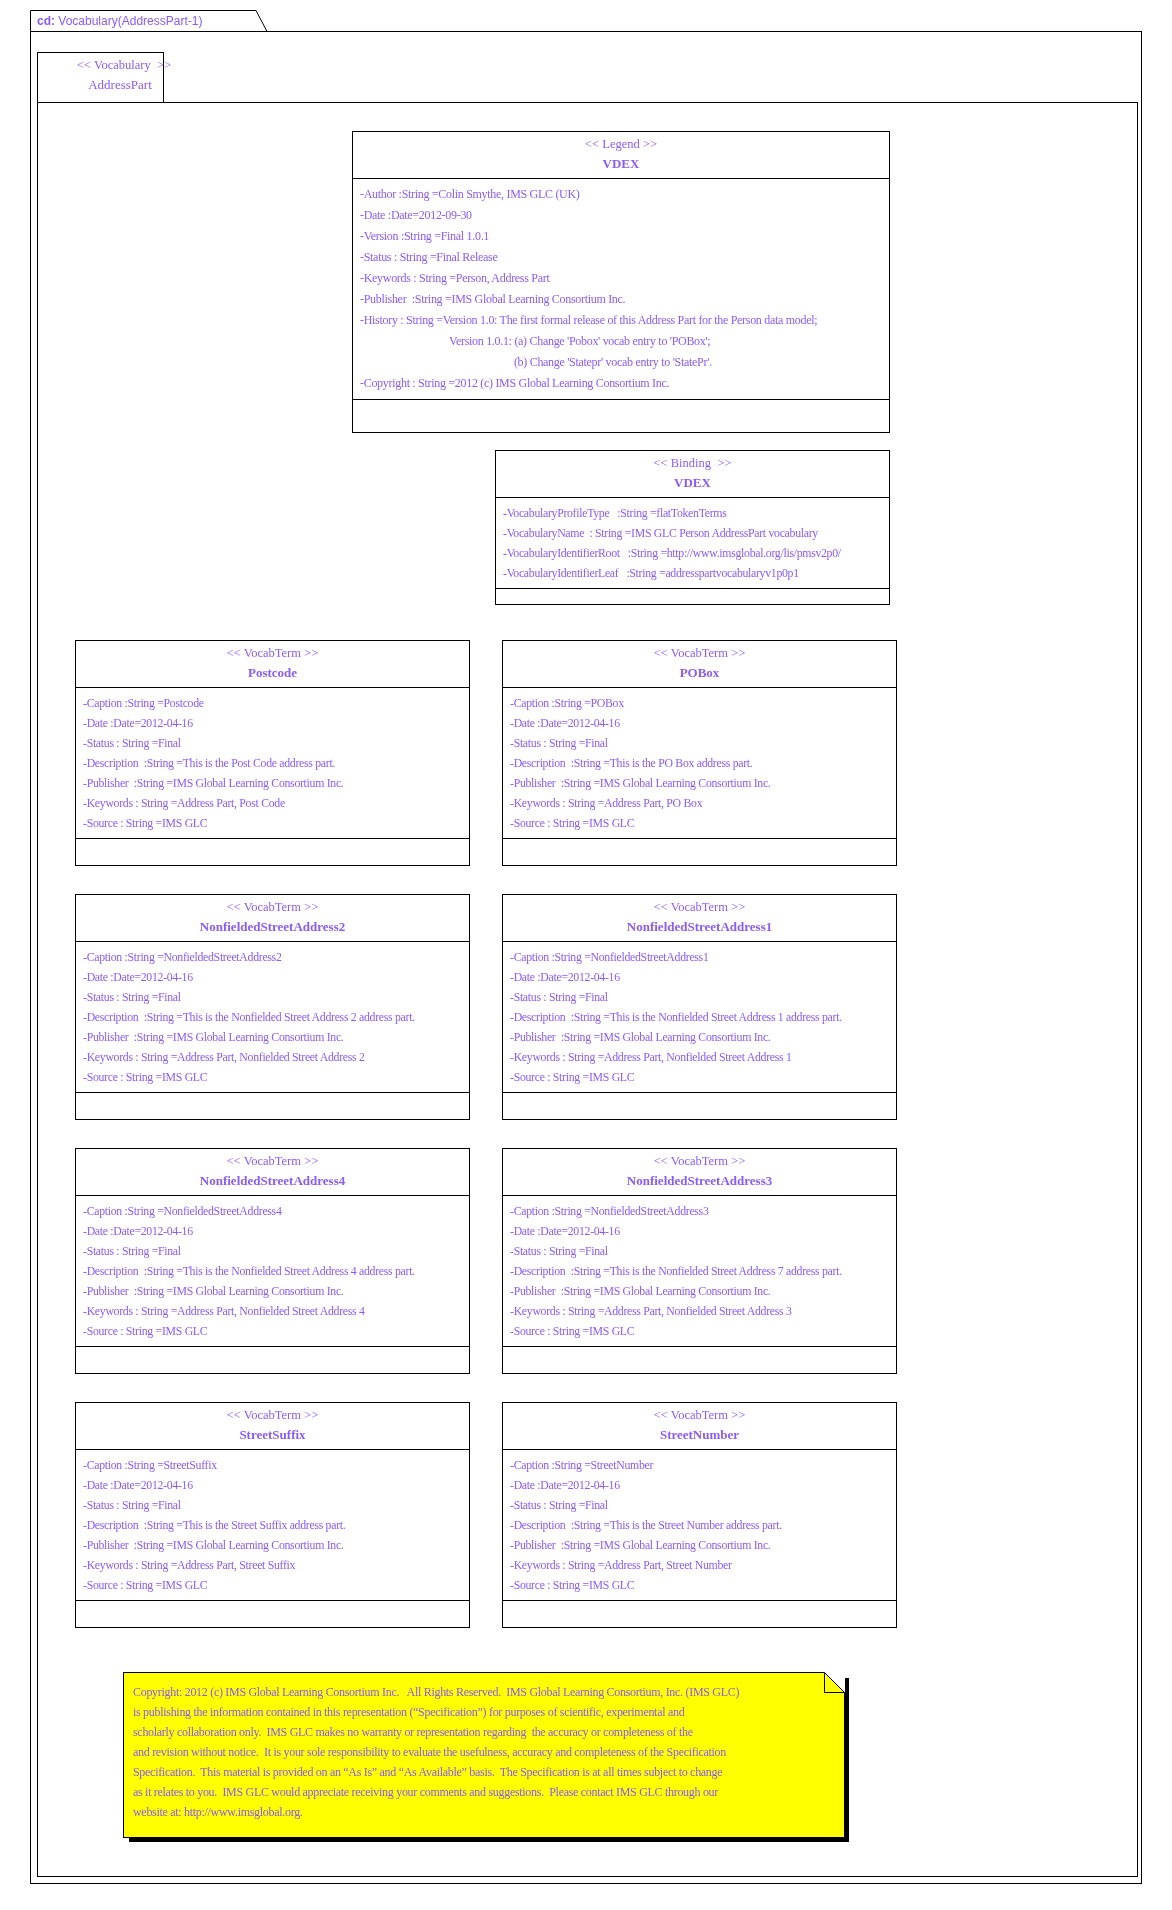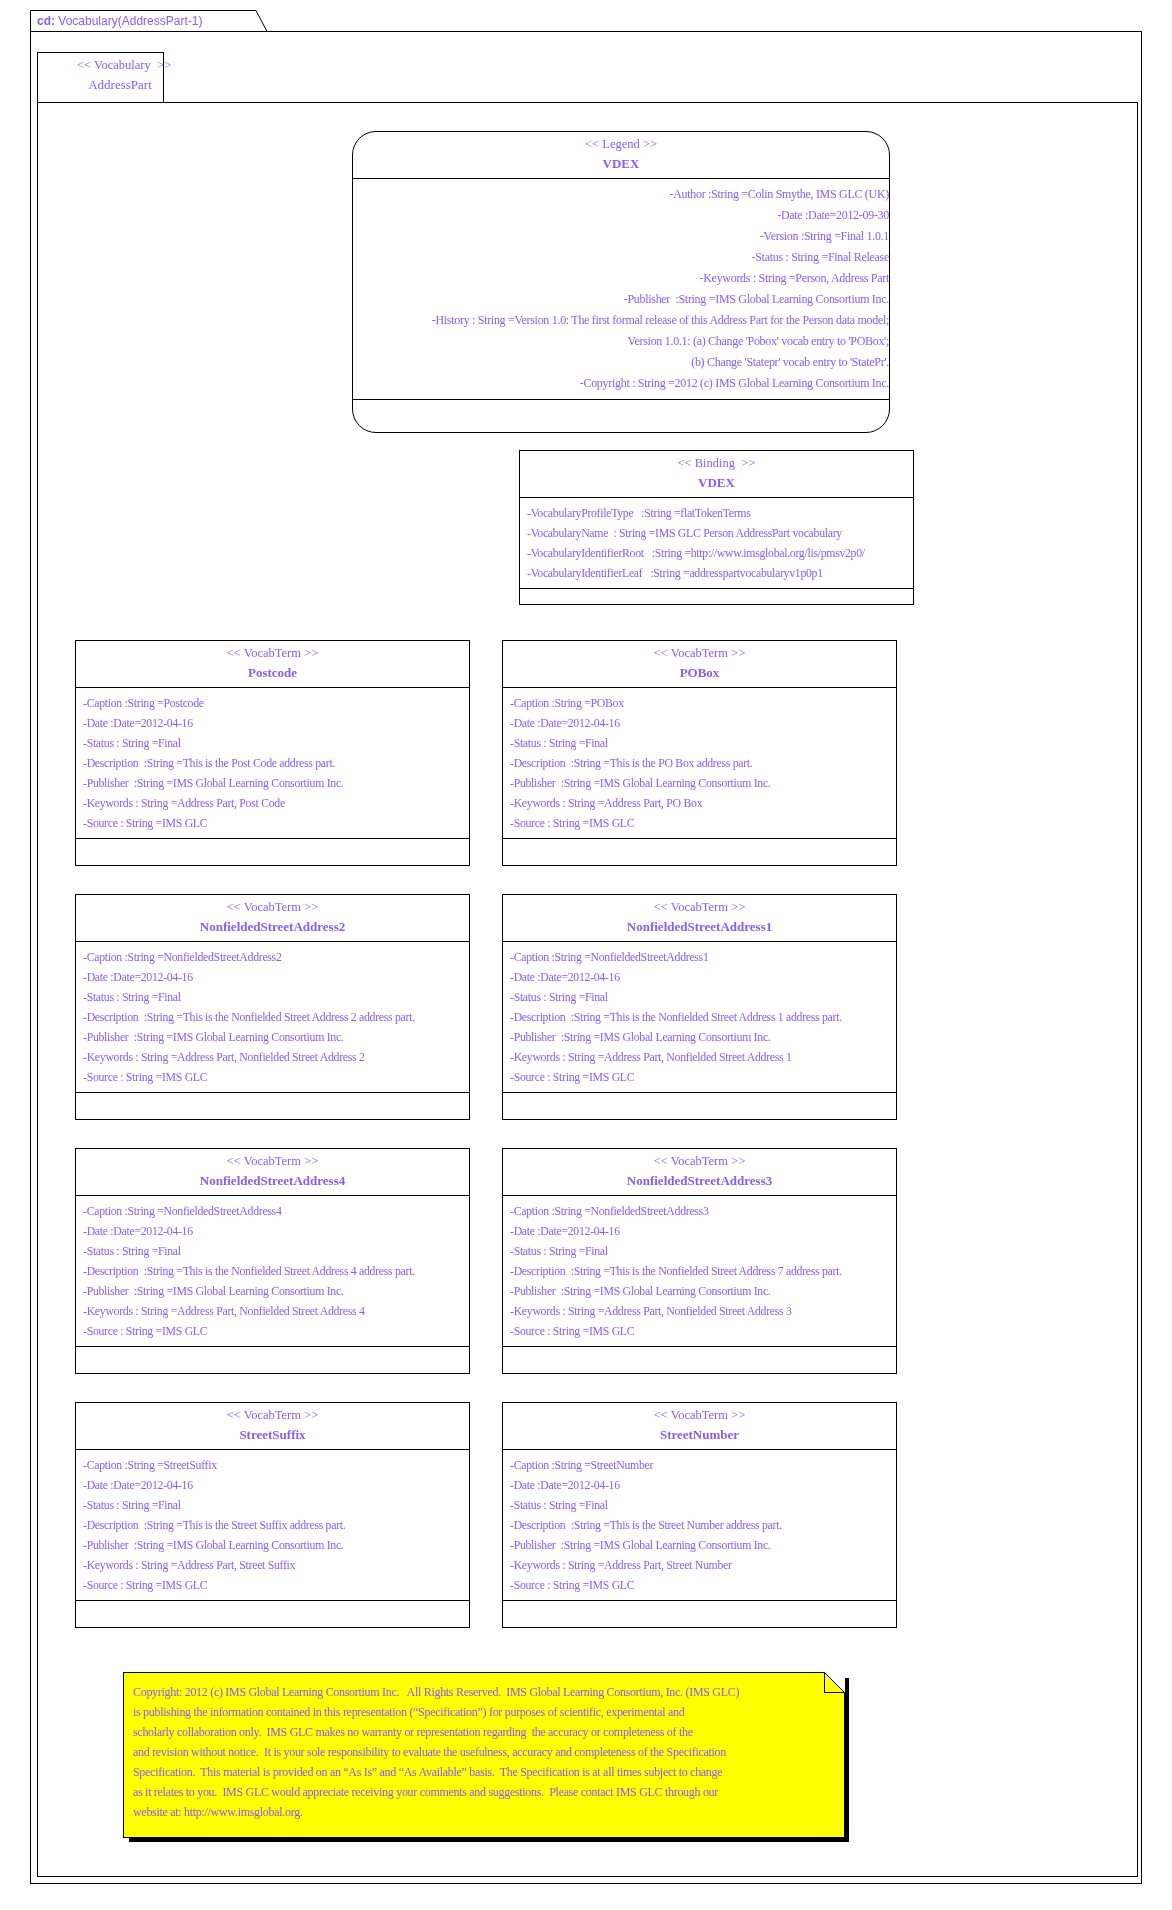--- a/index.html
+++ b/index.html
@@ -32,21 +32,21 @@
     position:absolute; background:#fff; border:1px solid #000; box-sizing:border-box;
     display:flex; flex-direction:column; z-index:4;
   }
   .hdr { border-bottom:1px solid #000; text-align:center; padding:5px 2px 6px; flex:0 0 auto; }
   .stereo { font-size:12.5px; white-space:pre; }
   .bname  { font-size:13px; font-weight:bold; margin-top:4px; white-space:pre; }
   .attrs  { border-bottom:1px solid #000; padding:5px 0 5px; flex:0 0 auto; }
   .ops    { flex:1 1 auto; }
   .aline  { white-space:pre; padding-left:7px; }
 
-  .legend .aline { font-size:12px;   line-height:21px; letter-spacing:-0.3px;text-align:right; }
+  .legend .aline { font-size:12px;   line-height:21px; letter-spacing:-0.3px; }
   .binding .aline,
   .vocab  .aline { font-size:11.8px; line-height:20px; letter-spacing:-0.3px; }
 
   .note {
     position:absolute; background:#ffff00; border:1px solid #000; box-sizing:border-box;
     box-shadow:5px 5px 0 -1px #000; z-index:5;
   }
   .fold { position:absolute; top:-1px; right:-1px; }
   .note-body { padding:9px 4px 0 9px; }
   .note-body .aline { padding-left:0; font-size:12px; line-height:20px; letter-spacing:-0.3px; }
@@ -67,41 +67,41 @@
 
   <div class="frame" style="left:30px; top:31px; width:1112px; height:1853px;"></div>
 
   <div class="pkg-body"></div>
 
   <div class="pkg-hdr">
     <div class="stereo">&lt;&lt; Vocabulary  &gt;&gt;</div>
     <div class="pname">AddressPart</div>
   </div>
 
-  <div class="ubox legend" style="left:352px; top:131px; width:538px; height:302px;border-radius:24px;">
+  <div class="ubox legend" style="left:352px; top:131px; width:538px; height:302px;">
     <div class="hdr">
       <div class="stereo">&lt;&lt; Legend &gt;&gt;</div>
       <div class="bname">VDEX</div>
     </div>
     <div class="attrs">
         <div class="aline">-Author :String =Colin Smythe, IMS GLC (UK)</div>
         <div class="aline">-Date :Date=2012-09-30</div>
         <div class="aline">-Version :String =Final 1.0.1</div>
         <div class="aline">-Status : String =Final Release</div>
         <div class="aline">-Keywords : String =Person, Address Part</div>
         <div class="aline">-Publisher  :String =IMS Global Learning Consortium Inc.</div>
         <div class="aline">-History : String =Version 1.0: The first formal release of this Address Part for the Person data model;</div>
         <div class="aline">                                 Version 1.0.1: (a) Change 'Pobox' vocab entry to 'POBox';</div>
         <div class="aline">                                                         (b) Change 'Statepr' vocab entry to 'StatePr'.</div>
         <div class="aline">-Copyright : String =2012 (c) IMS Global Learning Consortium Inc.</div>
       </div>
     <div class="ops"></div>
   </div>
 
-  <div class="ubox binding" style="left:495px; top:450px; width:395px; height:155px;margin-left:24px;">
+  <div class="ubox binding" style="left:495px; top:450px; width:395px; height:155px;">
     <div class="hdr">
       <div class="stereo">&lt;&lt; Binding  &gt;&gt;</div>
       <div class="bname">VDEX</div>
     </div>
     <div class="attrs">
         <div class="aline">-VocabularyProfileType   :String =flatTokenTerms</div>
         <div class="aline">-VocabularyName  : String =IMS GLC Person AddressPart vocabulary</div>
         <div class="aline">-VocabularyIdentifierRoot   :String =http://www.imsglobal.org/lis/pmsv2p0/</div>
         <div class="aline">-VocabularyIdentifierLeaf   :String =addresspartvocabularyv1p0p1</div>
       </div>

